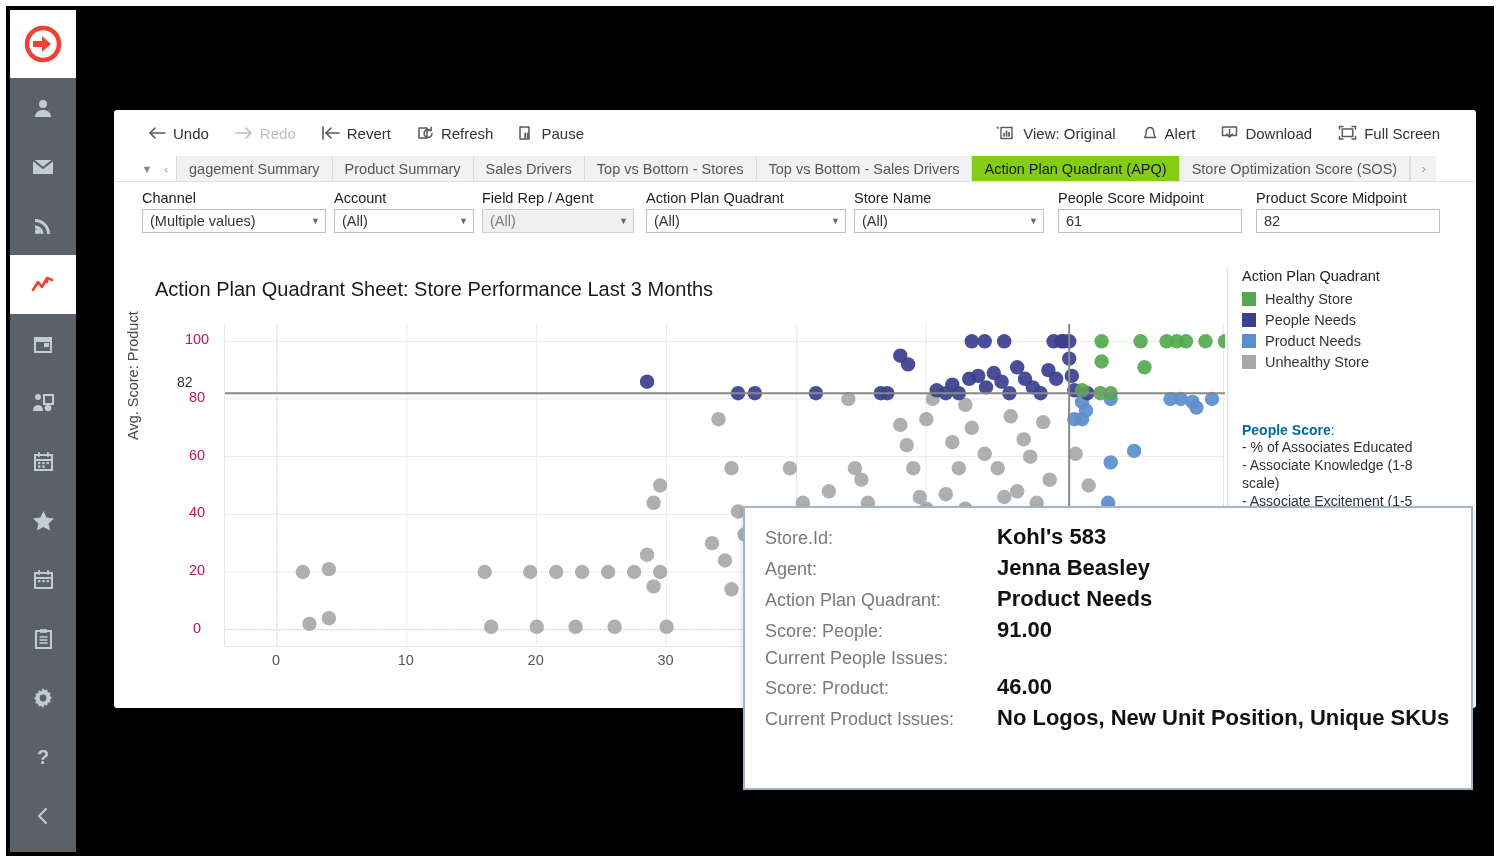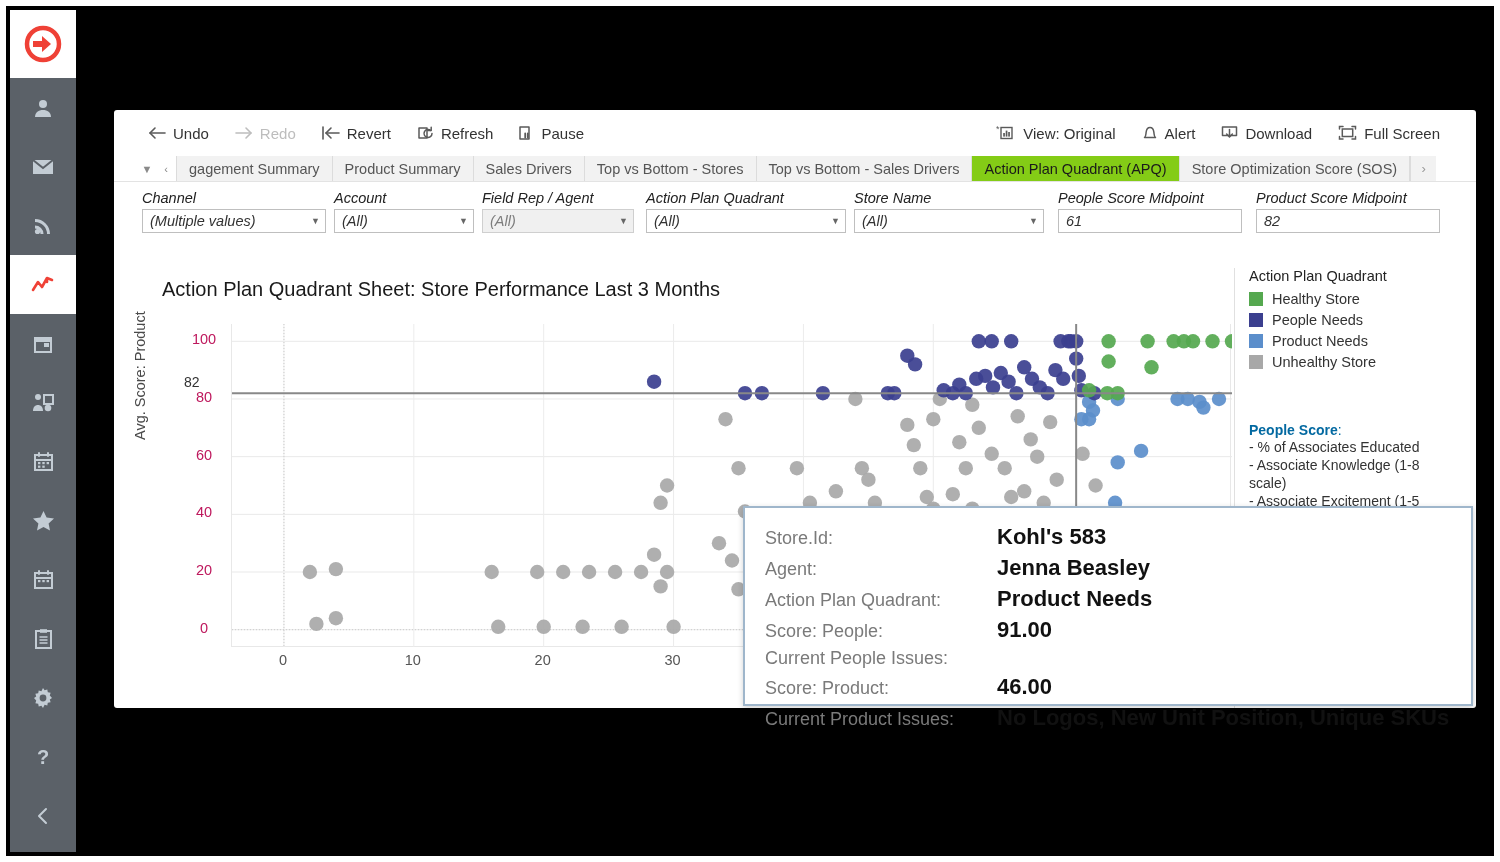--- a/index.html
+++ b/index.html
@@ -97,42 +97,42 @@
   .tab.first { border-left: 1px solid #dcdcdc; }
   .tab.active { background: #84cc16; color: #1a1a1a; font-weight: 400; }
   .tab.clipped { overflow: hidden; }
 
   
   .filters {
     position: absolute; left: 0; top: 80px; width: 100%; height: 56px;
     display: flex; align-items: flex-start;
     padding-left: 28px;
   }
-  .filter { margin-right: 8px; font-style: italic; }
+  .filter { margin-right: 8px; }
   .filter-label {
     font-size: 14.5px; color: #222; margin-bottom: 3px; white-space: nowrap;
   }
   .filter-ctl {
     display: flex; align-items: center; justify-content: space-between;
     height: 24px; border: 1px solid #bfbfbf; background: #fff;
     font-size: 14.5px; color: #333; padding: 0 5px 0 7px;
   }
   .filter-ctl.disabled { background: #f0f0f0; color: #7d7d7d; border-color: #cfcfcf; }
   .filter-ctl .caret-d { color: #666; font-size: 9px; margin-left: 8px; }
   .f-channel .filter-ctl { width: 184px; }
   .f-account .filter-ctl { width: 140px; }
   .f-agent .filter-ctl { width: 152px; }
   .f-apq .filter-ctl { width: 200px; }
   .f-store .filter-ctl { width: 190px; }
   .f-people .filter-ctl, .f-product .filter-ctl { width: 184px; }
   .f-people, .f-product { margin-left: 6px; }
   .f-apq { margin-left: 4px; }
 
   
-  .chart-wrap { position: absolute; left: 12px; top: 140px; width: 100%; bottom: 0; }
+  .chart-wrap { position: absolute; left: 5px; top: 140px; width: 100%; bottom: 0; }
   .chart-title {
     position: absolute; left: 36px; top: 28px;
     font-size: 20px; color: #1a1a1a;
   }
 
   .plot-host {
     position: absolute; left: 105px; top: 74px;
     width: 1000px; height: 323px;
   }
   .plot-area {
@@ -176,21 +176,21 @@
   .legend-text { font-size: 14.5px; color: #333; }
 
   .notes { position: absolute; left: 14px; top: 154px; width: 230px; }
   .notes-head { font-size: 14px; color: #0369a1; font-weight: bold; margin-bottom: 1px; }
   .notes-head .colon { font-weight: normal; }
   .notes-line { font-size: 14px; color: #333; line-height: 1.28; }
 
   
   .tooltip {
     position: absolute; left: 743px; top: 506px;
-    width: 730px; height: 200px;
+    width: 730px; height: 284px;
     background: #ffffff;
     border: 2px solid #9fb6cb;
     box-shadow: 0 2px 6px rgba(0,0,0,0.18);
     padding: 16px 16px 0 20px;
   }
   .tt-row { display: flex; align-items: baseline; margin-bottom: 5px; }
   .tt-key {
     font-size: 18px; color: #7a7a7a; width: 232px; flex: none; white-space: nowrap;
   }
   .tt-val { font-size: 22px; color: #111; font-weight: bold; white-space: nowrap; }

